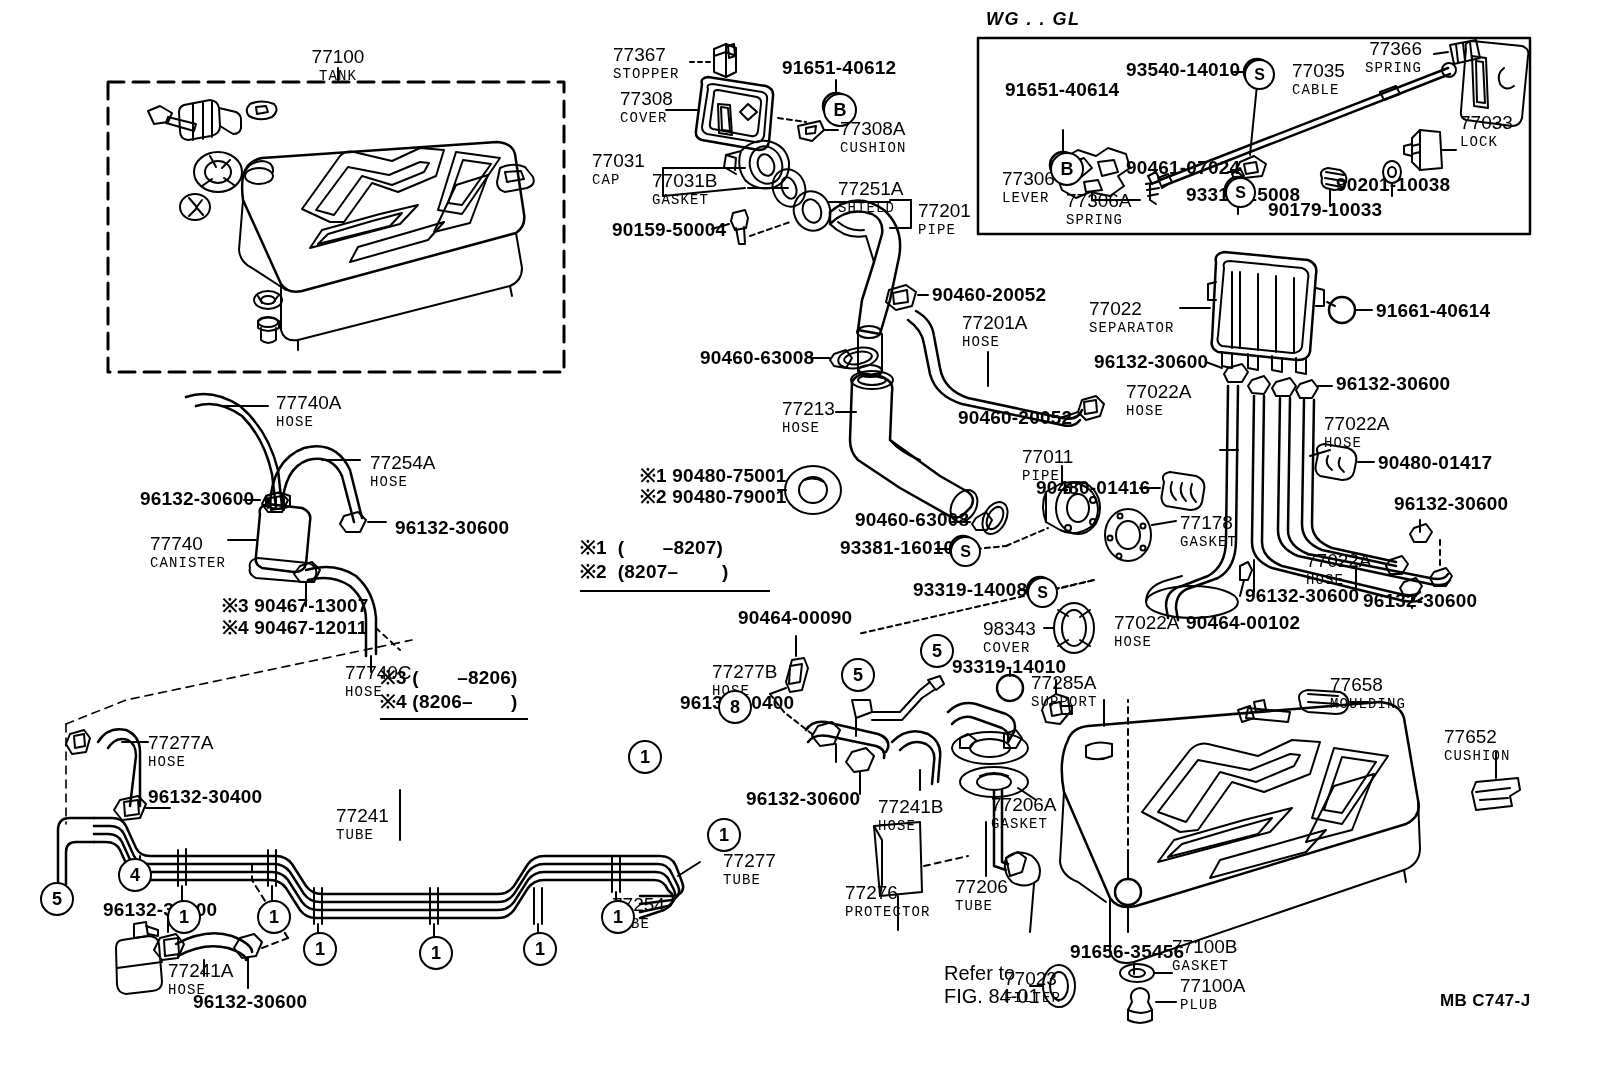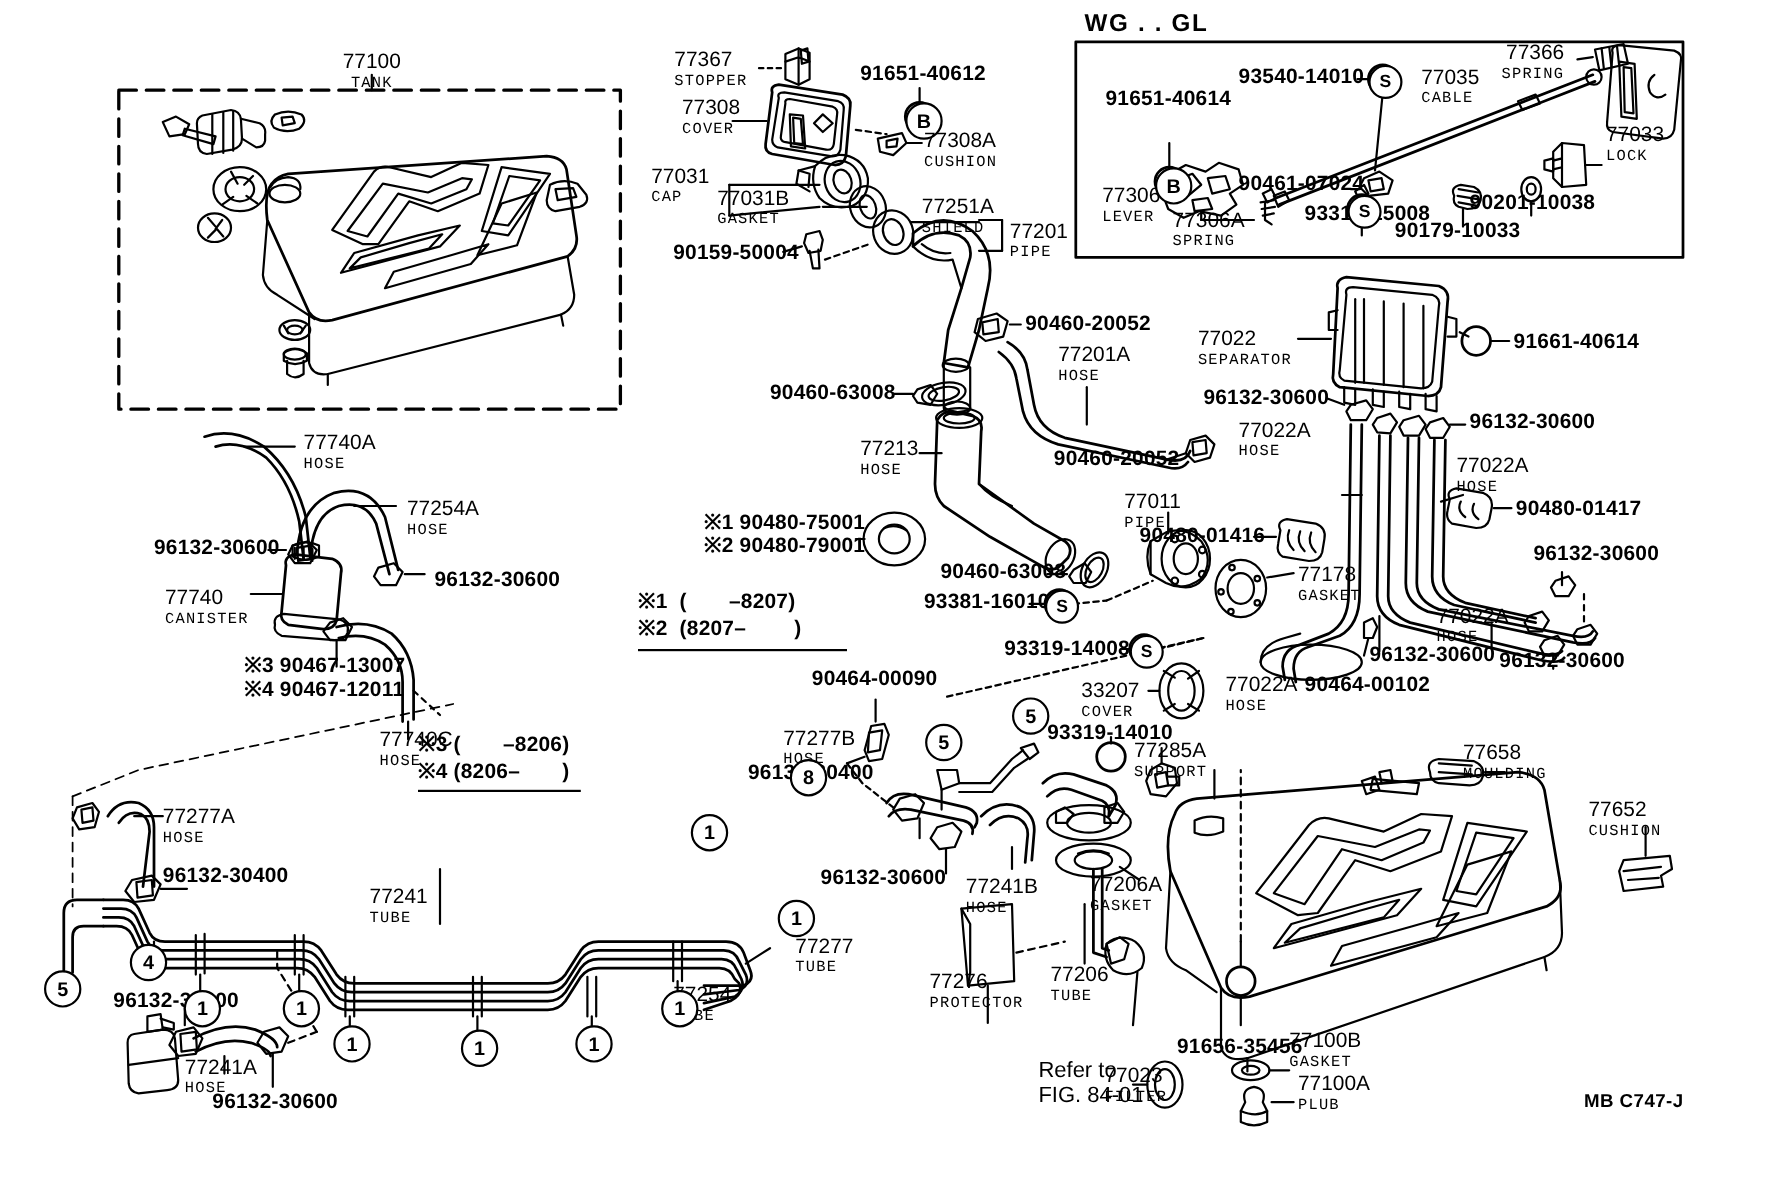--- a/index.html
+++ b/index.html
@@ -18,21 +18,21 @@
     font-weight:700;
     letter-spacing:.2px;
     white-space:pre;
     line-height:1.02;
   }
   .pn{font-size:19px;}
   .nm{font-size:14px;letter-spacing:1.1px;}
   .sm{font-size:20px;}
   .foot{font-size:19px;}
   .code{font-size:17px;letter-spacing:.4px;}
-  .insetTag{font-size:22px;letter-spacing:1.5px;}
+  .insetTag{font-size:18px;letter-spacing:1.5px;font-style:italic;}
   .stack{position:absolute;}
   .stack .pn{position:static;display:block;}
   .stack .nm{position:static;display:block;font-family:Liberation Mono, monospace;}
   .ctr{text-align:center;}
   .rgt{text-align:right;}
   .circ{
     position:absolute;
     border:2.5px solid #000;border-radius:50%;
     width:30px;height:30px;
     display:flex;align-items:center;justify-content:center;
@@ -723,21 +723,21 @@
   </div>
 
   <div class="lbl pn" style="left:952px;top:657px;">93319-14010</div>
 
   <div class="stack" style="left:1031px;top:672px;">
     <span class="pn">77285A</span>
     <span class="nm">SUPPORT</span>
   </div>
 
   <div class="stack" style="left:983px;top:618px;">
-    <span class="pn">33207</span>
+    <span class="pn">98343</span>
     <span class="nm">COVER</span>
   </div>
 
   <div class="stack" style="left:991px;top:794px;">
     <span class="pn">77206A</span>
     <span class="nm">GASKET</span>
   </div>
 
   <div class="stack" style="left:845px;top:882px;">
     <span class="pn">77276</span>

